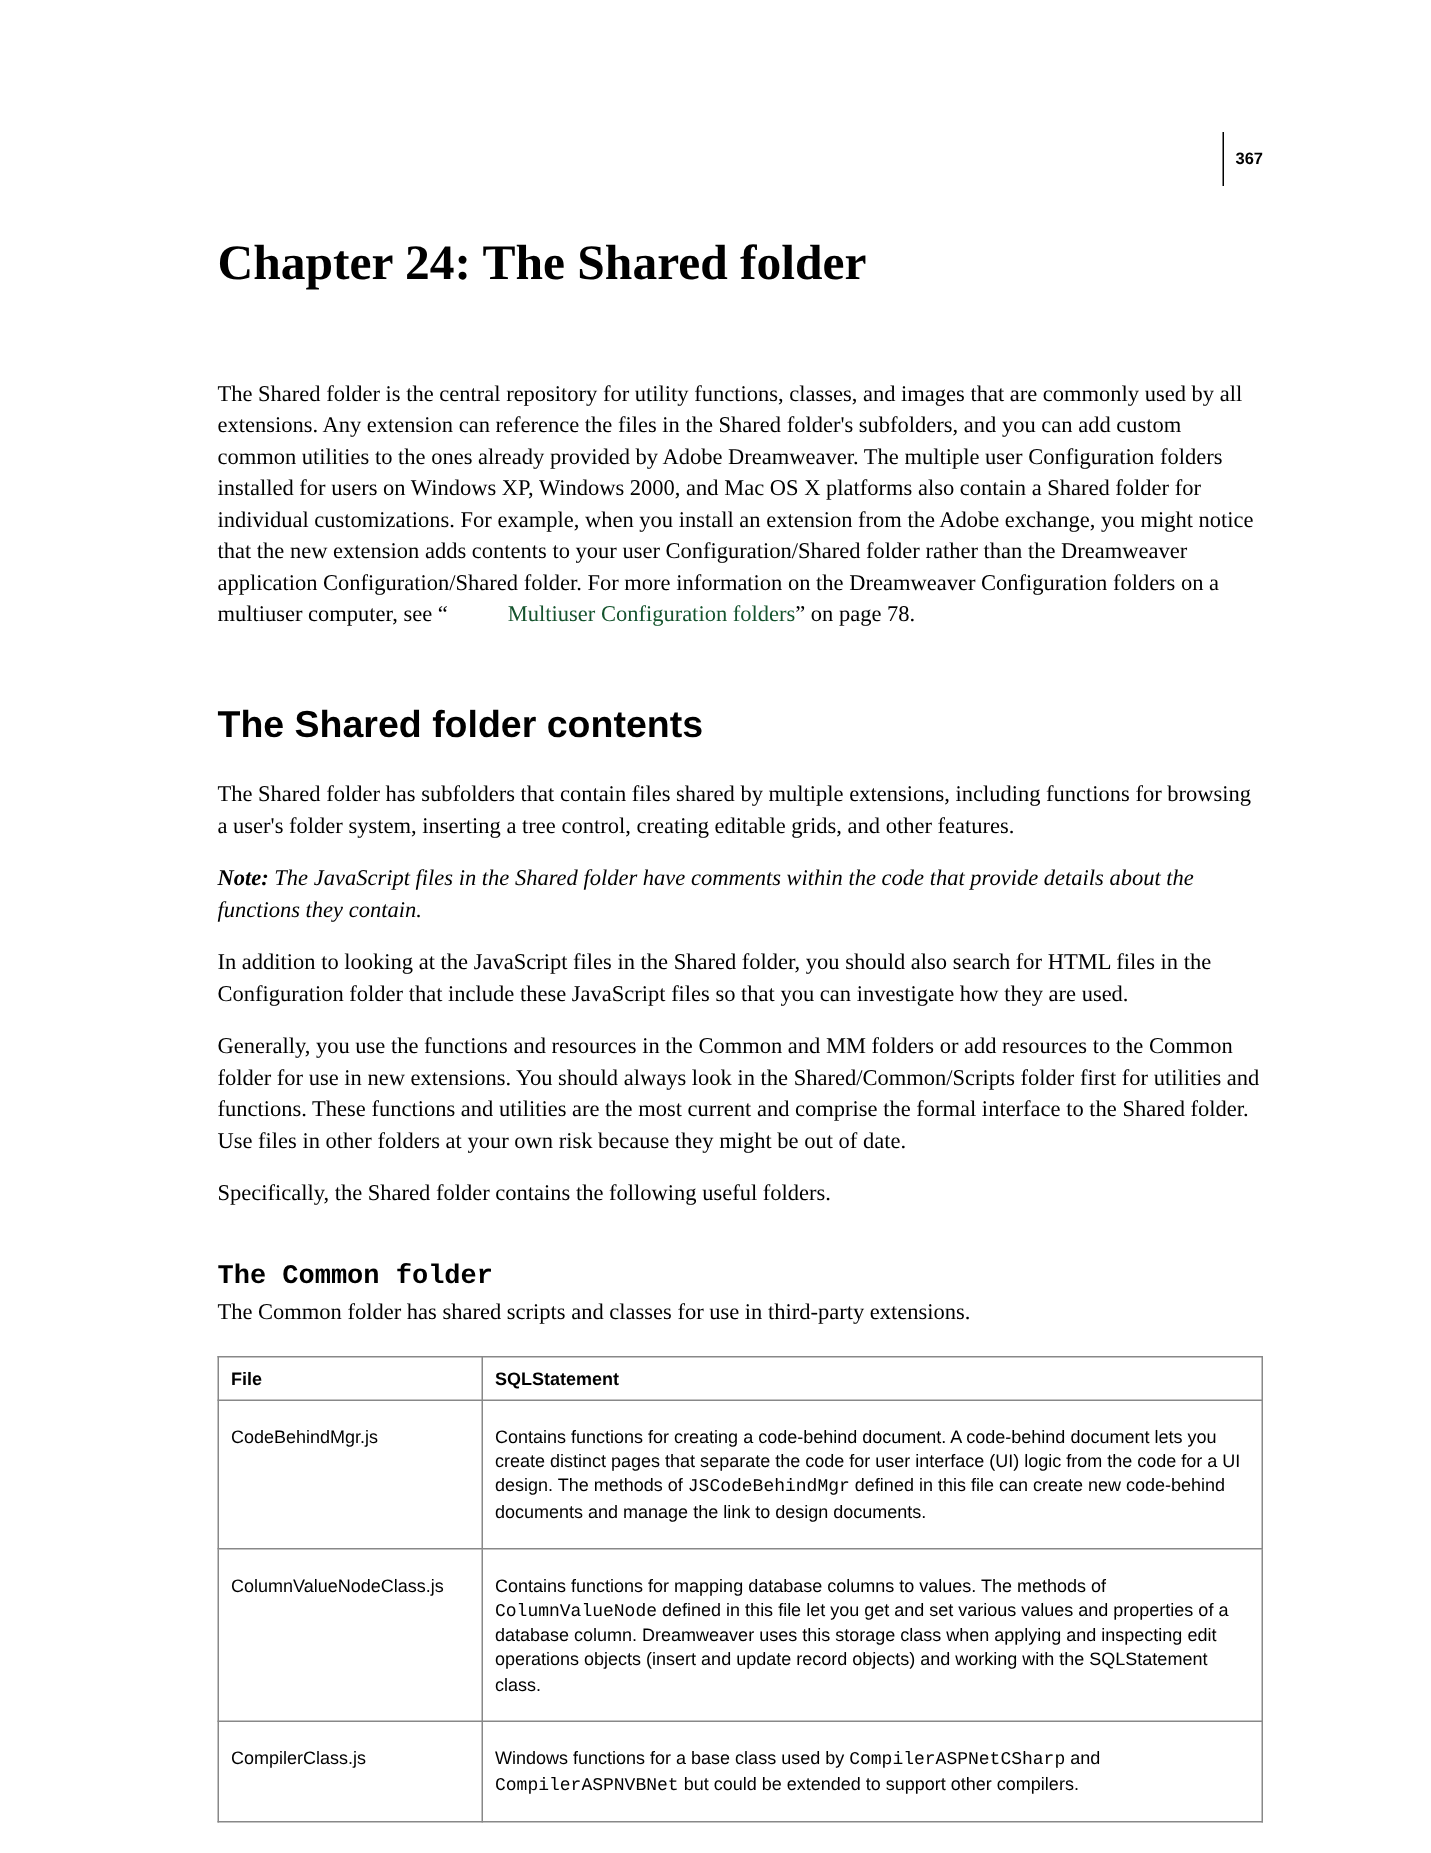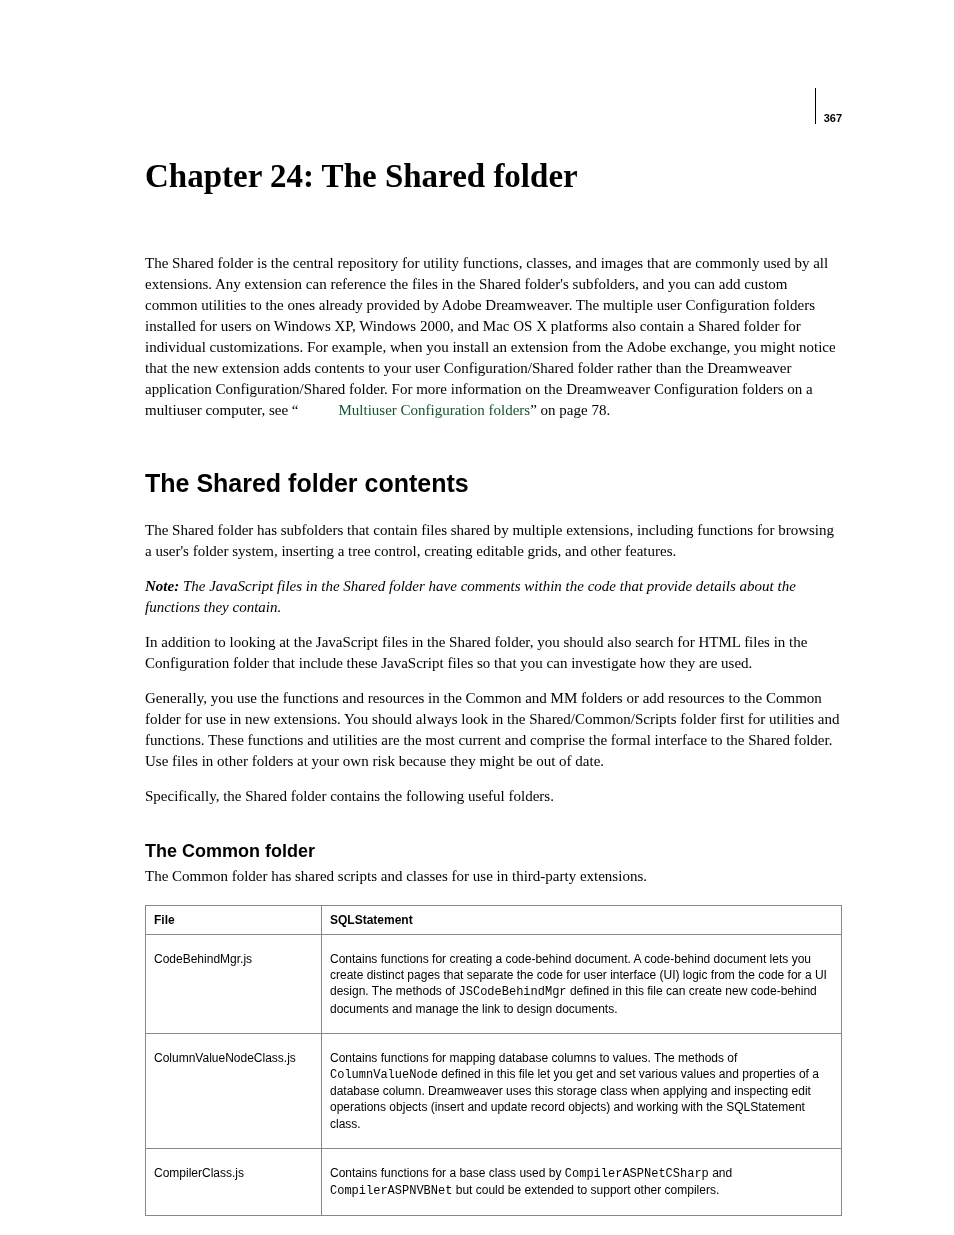--- a/index.html
+++ b/index.html
@@ -17,21 +17,21 @@
     padding: 88px 112px 0 145px;
   }
   .page-number-block {
     position: absolute;
     top: 88px;
     right: 112px;
     border-left: 1px solid #000;
     padding-left: 8px;
     height: 36px;
     display: flex;
-    align-items: flex-end;
+    align-items: center;
   }
   .page-number {
     font-family: "Myriad Pro", "Helvetica Neue", Arial, sans-serif;
     font-size: 11px;
     font-weight: 700;
     line-height: 1;
   }
   .chapter-title {
     font-size: 33px;
     font-weight: 700;
@@ -49,21 +49,21 @@
     margin-left: 40px;
   }
   .section-title {
     font-family: "Myriad Pro", "Helvetica Neue", Arial, sans-serif;
     font-size: 25px;
     font-weight: 700;
     margin-top: 48px;
     margin-bottom: 22px;
   }
   .subsection-title {
-    font-family: Liberation Sans, sans-serif;
+    font-family: Liberation Mono, monospace;
     font-size: 18px;
     font-weight: 700;
     margin-top: 34px;
     margin-bottom: 4px;
   }
   .note-label {
     font-weight: 700;
     font-style: italic;
   }
   .note-body {
@@ -145,19 +145,19 @@
       </tr>
       <tr>
         <td>ColumnValueNodeClass.js</td>
         <td>
           <span>Contains functions for mapping database columns to values. The methods of </span><span class="mono">ColumnValueNode</span><span> defined in this file let you get and set various values and properties of a database column. Dreamweaver uses this storage class when applying and inspecting edit operations objects (insert and update record objects) and working with the SQLStatement class.</span>
         </td>
       </tr>
       <tr>
         <td>CompilerClass.js</td>
         <td>
-          <span>Contains functions for a base class used by </span><span class="mono">CompilerASPNetCSharp</span><span> and </span><span class="mono">CompilerASPNVBNet</span><span> but could be extended to support other compilers.</span>
+          <span>Windows functions for a base class used by </span><span class="mono">CompilerASPNetCSharp</span><span> and </span><span class="mono">CompilerASPNVBNet</span><span> but could be extended to support other compilers.</span>
         </td>
       </tr>
     </tbody>
   </table>
 
 </div>
 
 </body></html>

